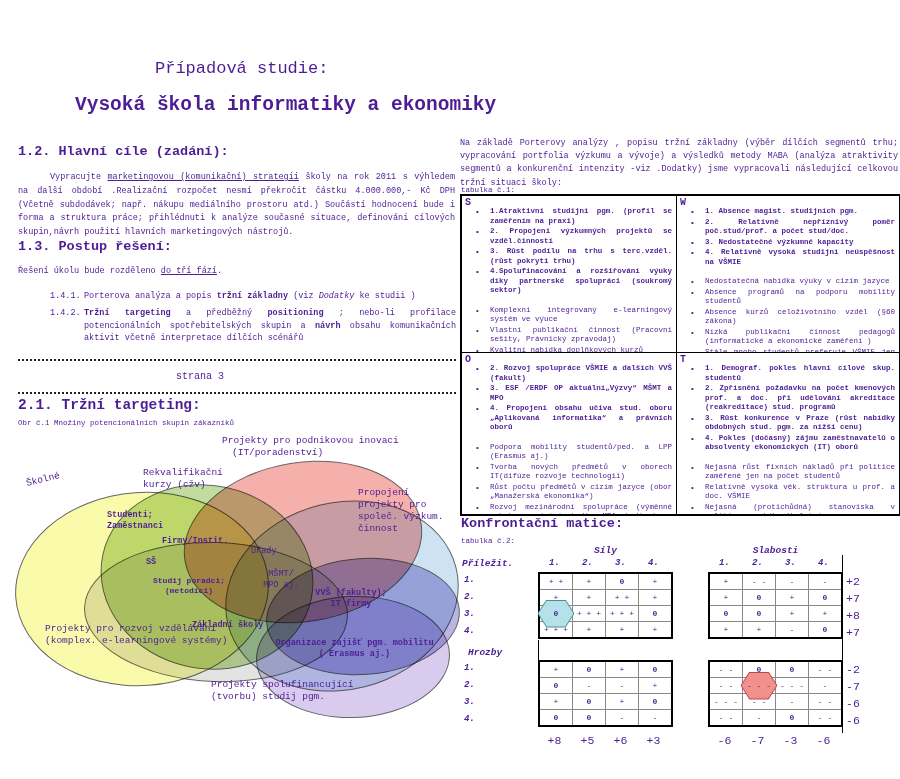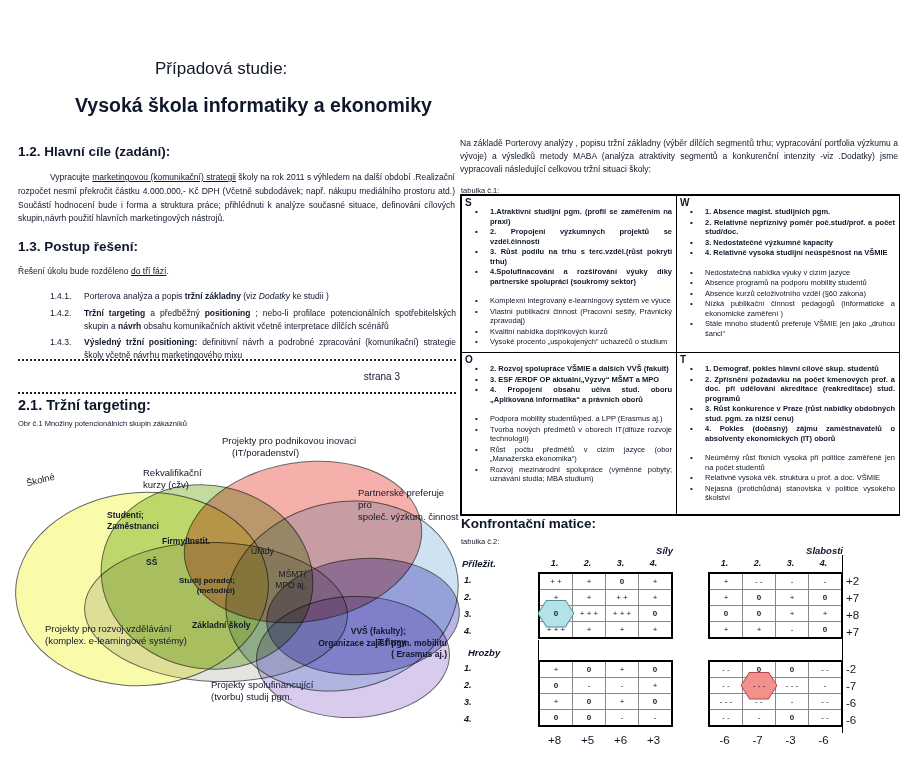--- a/index.html
+++ b/index.html
@@ -1,23 +1,23 @@
 <!DOCTYPE html>
 <html><head>
 <meta charset="utf-8">
 <style>
   html,body{margin:0;padding:0;background:#fff;}
-  #page{position:relative;width:900px;height:779px;background:#fff;color:#0f172a;
-        font-family:Liberation Sans, sans-serif;overflow:hidden;}
+  #page{position:relative;width:900px;height:779px;background:#fff;color:#4c1d95;
+        font-family:Liberation Mono, monospace;overflow:hidden;}
   .abs{position:absolute;}
   .b{font-weight:bold;}
   .it{font-style:italic;}
   .u{text-decoration:underline;}
   .jus{text-align:justify;}
-  .ctr{text-align:right;}
+  .ctr{text-align:center;}
   .dash{height:2px;background:repeating-linear-gradient(90deg,#222 0 2px,transparent 2px 4px);}
   
   .numitem{display:flex;margin-bottom:4px;}
   .numitem .num{flex:0 0 34px;}
   .numitem .bodytxt{flex:1;text-align:justify;}
   
   #venn{left:0;top:430px;width:460px;height:349px;}
   .ell{position:absolute;border-radius:50%;border:1px solid #666;mix-blend-mode:multiply;}
   .vlab{position:absolute;font-size:8.5px;line-height:1.25;z-index:5;}
   .outlab{font-size:9.5px;}
@@ -70,24 +70,20 @@
 
   <div class="abs" style="left:50px;top:290px;width:406px;font-size:8.5px;line-height:1.5;">
     <div class="numitem">
       <span class="num">1.4.1.</span>
       <span class="bodytxt"><span>Porterova analýza a popis </span><span class="b">tržní základny</span><span> (viz </span><span class="it">Dodatky</span><span> ke studii )</span></span>
     </div>
     <div class="numitem">
       <span class="num">1.4.2.</span>
       <span class="bodytxt"><span class="b">Tržní targeting</span><span> a předběžný </span><span class="b">positioning</span><span> ; nebo-li profilace potencionálních spotřebitelských skupin a </span><span class="b">návrh</span><span>  obsahu komunikačních aktivit včetně interpretace dílčích scénářů</span></span>
     </div>
-    <div class="numitem">
-      <span class="num">1.4.3.</span>
-      <span class="bodytxt"><span class="b">Výsledný tržní positioning:</span><span>  definitivní návrh a podrobné zpracování  (komunikační) strategie školy  včetně návrhu marketingového mixu</span></span>
-    </div>
   </div>
 
   <div class="abs dash" style="left:18px;top:359px;width:438px;"></div>
   <div class="abs ctr" style="left:0;top:371px;width:400px;font-size:10px;">strana  3</div>
   <div class="abs dash" style="left:18px;top:392px;width:438px;"></div>
 
   <div class="abs b" style="left:18px;top:397px;font-size:14.5px;">2.1.  Tržní targeting:</div>
   <div class="abs" style="left:18px;top:419px;font-size:7.5px;">Obr č.1  Množiny  potencionálních  skupin  zákazníků</div>
 
   <div id="venn" class="abs">
@@ -102,39 +98,39 @@
     <div class="vlab" style="left:26px;top:44px;font-size:9.5px;transform:rotate(-14deg);">Školné</div>
     <div class="vlab" style="left:143px;top:37px;font-size:9.5px;">
         <div>Rekvalifikační</div>
         <div>kurzy (cžv)</div>
       </div>
     <div class="vlab outlab" style="left:222px;top:5px;">
         <div>Projekty pro podnikovou  inovaci</div>
         <div style="padding-left:10px;">(IT/poradenství)</div>
       </div>
     <div class="vlab outlab" style="left:358px;top:57px;">
-        <div>Partnerské preferuje pro</div>
+        <div>Propojení projekty pro</div>
         <div>společ. výzkum. činnost</div>
       </div>
     <div class="vlab b" style="left:107px;top:80px;">
         <div>Studenti;</div>
         <div>Zaměstnanci</div>
       </div>
     <div class="vlab b" style="left:146px;top:127px;">SŠ</div>
     <div class="vlab b" style="left:162px;top:106px;">Firmy/Instit.</div>
     <div class="vlab" style="left:251px;top:116px;">Úřady</div>
     <div class="vlab ctr" style="left:256px;top:127px;width:50px;margin-top:12px;">
         <div>MŠMT/</div>
         <div>MPO aj.</div>
       </div>
     <div class="vlab b ctr" style="left:143px;top:146px;width:92px;font-size:8px;">
         <div>Studij poradci;</div>
         <div>(metodíci)</div>
       </div>
-    <div class="vlab b ctr" style="left:296px;top:158px;width:110px;margin-top:38px;">
+    <div class="vlab b ctr" style="left:296px;top:158px;width:110px;">
         <div>VVŠ (fakulty);</div>
         <div>IT firmy</div>
       </div>
     <div class="vlab b" style="left:192px;top:190px;">Základní školy</div>
     <div class="vlab b ctr" style="left:262px;top:208px;width:185px;">
         <div>Organizace zajišť pgm. mobilitu</div>
         <div>( Erasmus aj.)</div>
       </div>
     <div class="vlab outlab" style="left:45px;top:193px;">
         <div>Projekty pro rozvoj  vzdělávání</div>
@@ -197,21 +193,21 @@
     </div>
     <div class="swcell">
       <span class="swletter">T</span>
       <ul class="swul boldlist first">
         <li>1. Demograf. pokles hlavní  cílové skup. studentů</li>
         <li>2. Zpřísnění požadavku na počet kmenových prof. a doc. při udělování akreditace (reakreditace) stud. programů</li>
         <li>3. Růst konkurence v Praze (růst nabídky obdobných stud. pgm.  za nižší cenu)</li>
         <li>4. Pokles (dočasný) zájmu zaměstnavatelů o absolventy ekonomických (IT) oborů</li>
       </ul>
       <ul class="swul">
-        <li>Neúměrný  růst fixních vysoká při politice zaměřené jen na počet studentů</li>
+        <li>Nejasná  růst fixních nákladů při politice zaměřené jen na počet studentů</li>
         <li>Relativně vysoká věk. struktura u prof. a doc. VŠMIE</li>
         <li>Nejasná (protichůdná) stanoviska v politice vysokého školství</li>
       </ul>
     </div>
   </div>
 
   <div class="abs b" style="left:461px;top:516px;font-size:13.5px;">Konfrontační matice:</div>
   <div class="abs" style="left:461px;top:537px;font-size:7.5px;">tabulka č.2:</div>
 
   <div class="abs kmhdr ctr" style="left:538px;top:545px;width:135px;">Síly</div>

